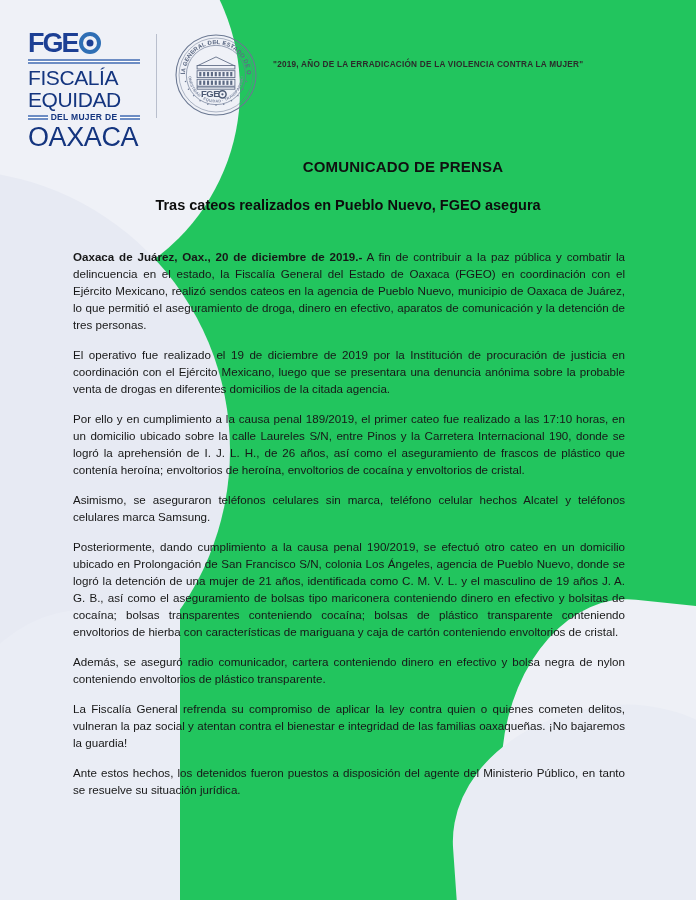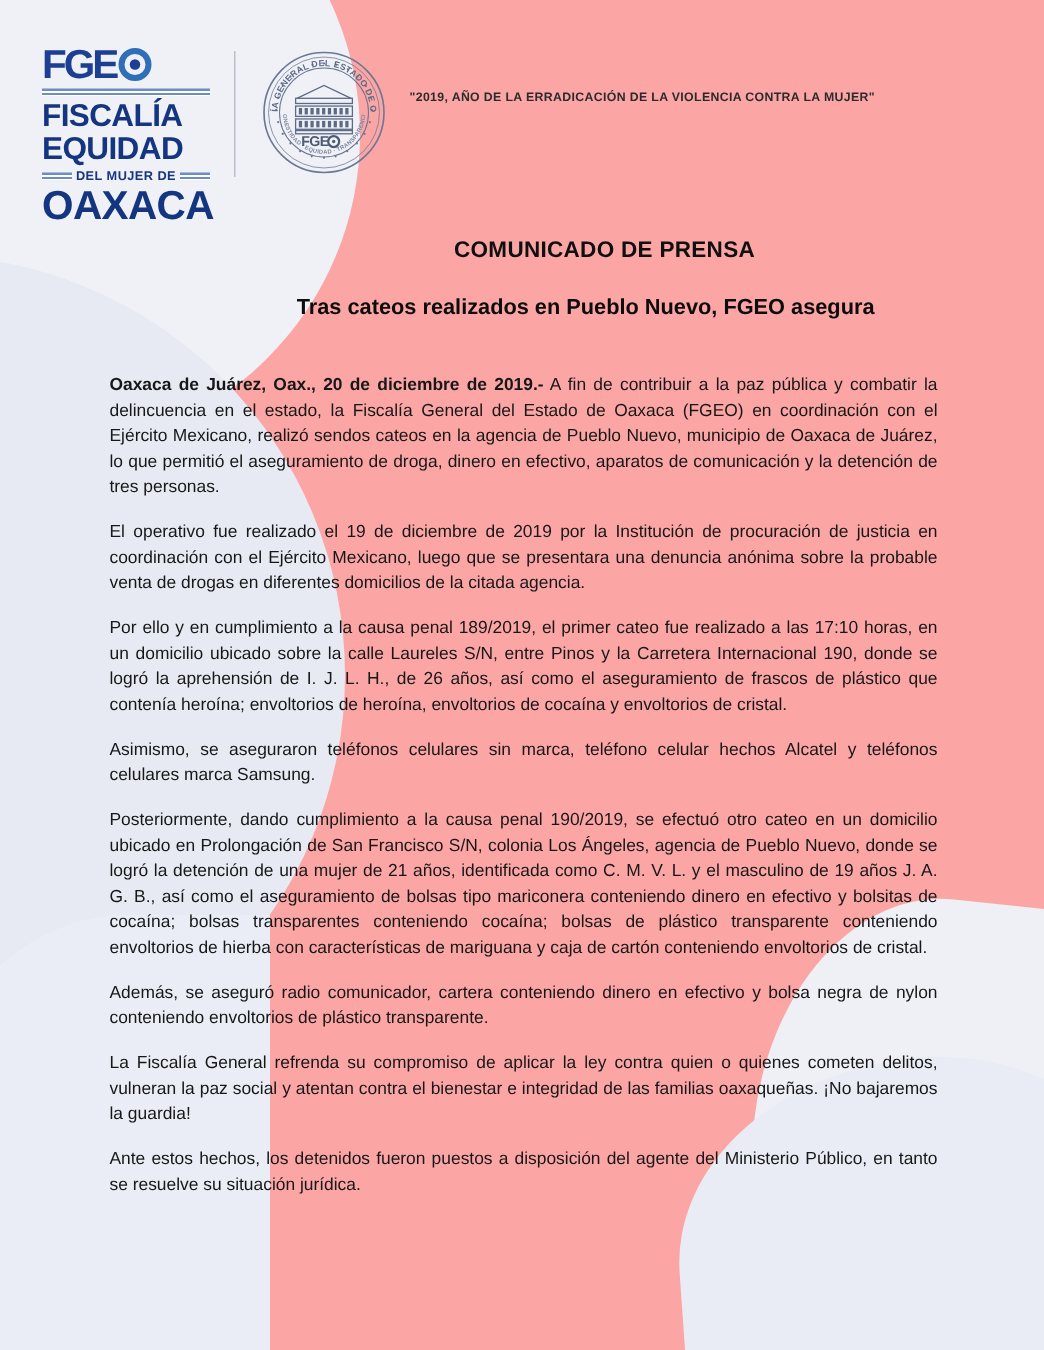--- a/index.html
+++ b/index.html
@@ -9,21 +9,21 @@
   }
   body {
     font-family: "Liberation Sans", sans-serif;
     color: #1a1a1a;
   }
   #page {
     position: relative;
     width: 696px;
     height: 900px;
     overflow: hidden;
-    background: #fca5a5;
+    background: #22c55e;
   }
 
   
   .wm-layer {
     position: absolute;
     inset: 0;
     overflow: hidden;
     pointer-events: none;
     z-index: 0;
   }
@@ -141,21 +141,21 @@
     margin: 3px 0 3px 0;
     height: 5px;
     background: repeating-linear-gradient(
       to bottom,
       #6d8dc4 0px, #6d8dc4 1.5px,
       #ffffff 1.5px, #ffffff 3px
     );
   }
   .logo-word {
     color: #14357f;
-    font-weight: bold;
+    font-weight: normal;
     line-height: 1.0;
     letter-spacing: -0.4px;
   }
   .logo-fiscalia { font-size: 21px; }
   .logo-general  { font-size: 21px; margin-top: 1px; }
   .logo-delestado {
     display: flex;
     align-items: center;
     gap: 3px;
     margin: 2px 0;
@@ -206,21 +206,21 @@
   .comunicado {
     text-align: center;
     font-size: 15px;
     font-weight: bold;
     color: #101010;
     margin: 16px 0 0 0;
     padding-left: 110px;
     letter-spacing: 0.2px;
   }
   .headline {
-    text-align: right;
+    text-align: center;
     font-size: 14.5px;
     font-weight: bold;
     color: #0d0d0d;
     line-height: 1.42;
     margin: 20px auto 0 auto;
     width: 470px;
   }
 
   
   .body-wrap {

